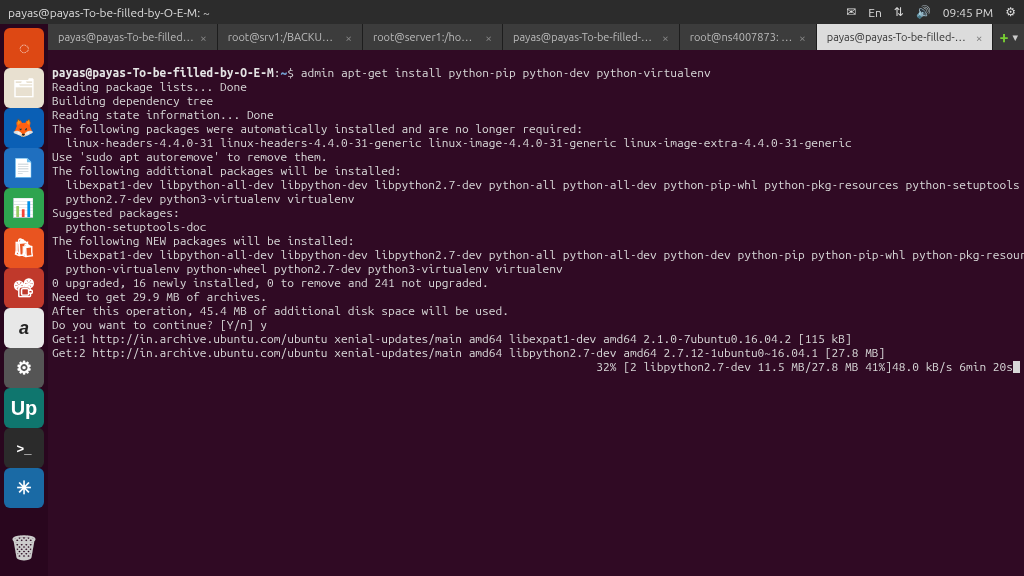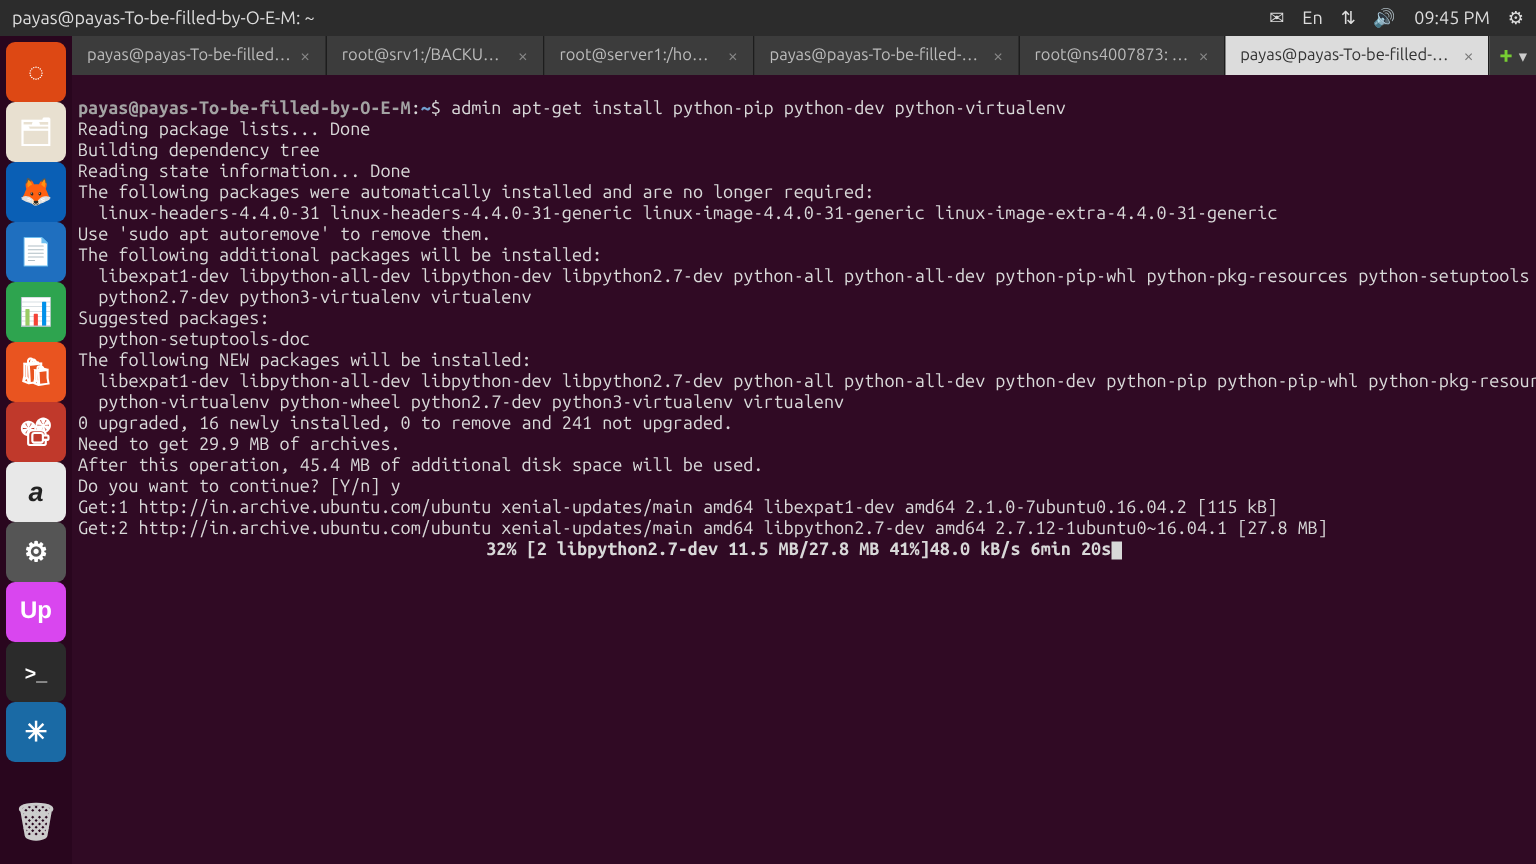--- a/index.html
+++ b/index.html
@@ -67,24 +67,24 @@
     flex: 1;
     background: #300a24;
     color: #d8d8d8;
     font-size: 12px;
     line-height: 14px;
     padding: 2px 4px;
     white-space: pre;
     overflow: hidden;
     position: relative;
   }
-  .prompt-user { color: #a3a3a3; font-weight: bold; margin-top: 39px; }
+  .prompt-user { color: #e5e5e5; font-weight: bold; margin-top: 39px; }
   .prompt-path { color: #729fcf; font-weight: bold; }
   .prompt-sym  { color: #d8d8d8; }
-  .progress-line { display:flex; justify-content:center;font-weight:bold; }
+  .progress-line { display:flex; justify-content:flex-end; }
   .cursor {
     display:inline-block; width:7px; height:12px;
     background:#d8d8d8; vertical-align:text-bottom;
   }
 </style>
 </head>
 <body>
 
 <div class="menubar">
   <span class="title">payas@payas-To-be-filled-by-O-E-M: ~</span>
@@ -104,21 +104,21 @@
   <div id="launcher-items">
       <div class="item" style="background: rgb(221, 72, 20);">◌</div>
       <div class="item" style="background: rgb(232, 224, 208);">🗂</div>
       <div class="item" style="background: rgb(10, 95, 181);">🦊</div>
       <div class="item" style="background: rgb(31, 111, 191);">📄</div>
       <div class="item" style="background: rgb(46, 164, 79);">📊</div>
       <div class="item" style="background: rgb(233, 84, 32);">🛍</div>
       <div class="item" style="background: rgb(192, 57, 43);">📽</div>
       <div class="item" style="background: rgb(232, 232, 232); color: rgb(34, 34, 34); font-style: italic;">a</div>
       <div class="item" style="background: rgb(85, 85, 85);">⚙</div>
-      <div class="item" style="background: #d946ef; font-size: 16px;">Up</div>
+      <div class="item" style="background: #0f766e; font-size: 20px;">Up</div>
       <div class="item" style="background: rgb(43, 43, 43); font-size: 13px;">&gt;_</div>
       <div class="item" style="background: rgb(26, 106, 165);">✳</div>
     </div>
   <div class="trash-wrap">
     <div class="item" id="trash-item" style="color: rgb(204, 204, 204); font-size: 24px;">🗑</div>
   </div>
 </div>
 
 <div class="window">
   <div class="tabstrip">

